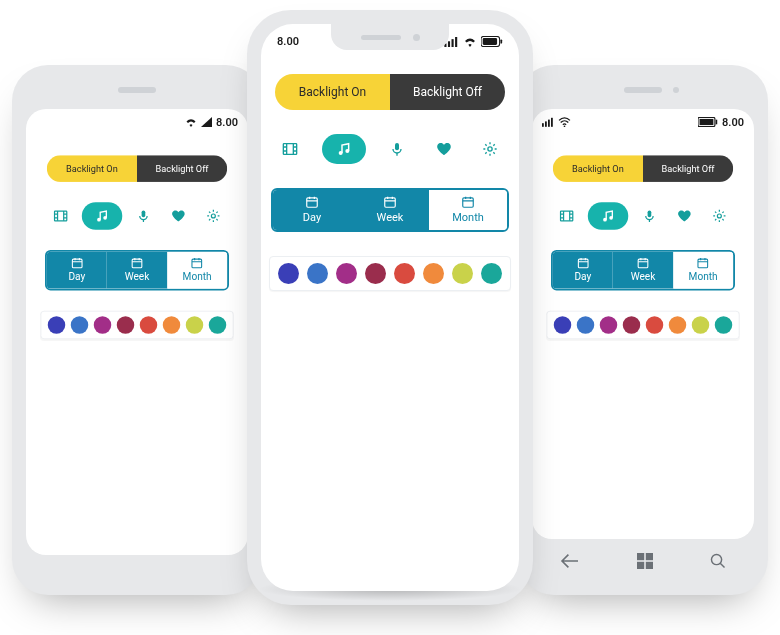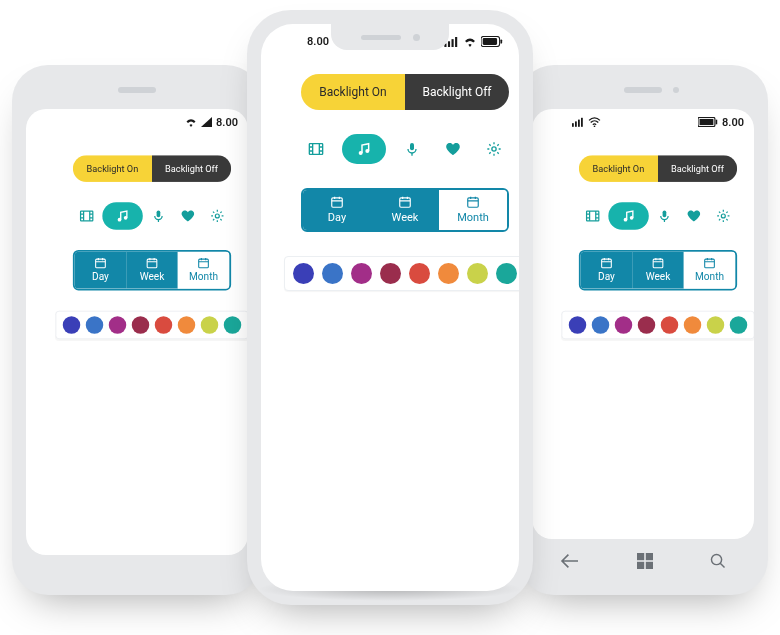--- a/index.html
+++ b/index.html
@@ -22,21 +22,20 @@
     border-radius: 36px;
     background: #e7e8ea;
     box-shadow: 0 20px 40px -18px rgba(0,0,0,0.35);
     overflow: hidden;
   }
   .phone .screen {
     position: absolute;
     background: #fff;
     border-radius: 20px;
     overflow: hidden;
-    padding-left: 30px;
   }
   
   #phone-left { left: 12px; top: 65px; width: 250px; height: 530px; }
   #phone-left .screen { left: 14px; right: 14px; top: 44px; bottom: 40px; }
   #phone-left .speaker { position:absolute; top:22px; left:50%; transform:translateX(-50%); width:38px; height:6px; background:#cfd2d6; border-radius:3px;}
   
   #phone-right { right: 12px; top: 65px; width: 250px; height: 530px; }
   #phone-right .screen { left: 14px; right: 14px; top: 44px; bottom: 56px; }
   #phone-right .speaker { position:absolute; top:22px; left:50%; transform:translateX(-50%); width:38px; height:6px; background:#cfd2d6; border-radius:3px;}
   #phone-right .camdot { position:absolute; top:22px; left:50%; margin-left:30px; width:6px; height:6px; background:#cfd2d6; border-radius:50%; }

